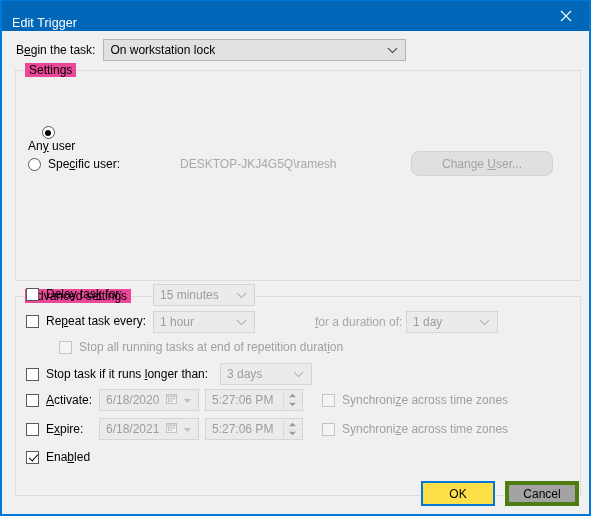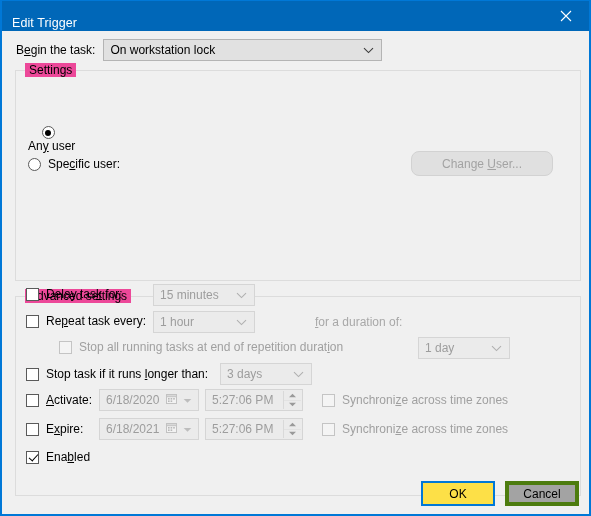--- a/index.html
+++ b/index.html
@@ -91,21 +91,21 @@
     background: #ebebeb;
     border: 1px solid #d5d5d5;
     color: #9d9d9d;
   }
   .combo .chev {
     position: absolute;
     right: 7px;
     top: 50%;
     transform: translateY(-50%);
   }
-  .combo-begin { width: 279px; }
+  .combo-begin { width: 303px; }
   
   .group {
     position: absolute;
     box-sizing: border-box;
     border: 1px solid #dcdcdc;
   }
   .group-title {
     position: absolute;
     top: -8px;
     left: 9px;
@@ -291,20 +291,21 @@
     <div class="radio-row" style="left:26px; top:95px;flex-direction:column;">
       <span class="radio checked"></span>
       <span class="radio-label"><span>An</span><span class="u">y</span><span> user</span></span>
     </div>
 
     <div class="radio-row" style="left:26px; top:126px;">
       <span class="radio"></span>
       <span class="radio-label"><span>Spe</span><span class="u">c</span><span>ific user:</span></span>
     </div>
 
+    <span class="dim-text" style="left:178px; top:126px;">DESKTOP-JKJ4G5Q\ramesh</span>
 
     <div class="pushbtn disabled" style="left:409px; top:120px; width:142px; height:25px;border-radius:8px;">
       <span><span>Change </span><span class="u">U</span><span>ser...</span></span>
     </div>
 
     <div class="group" id="advanced-group">
       <span class="group-title">Advanced settings</span>
     </div>
 
     <div class="cb-row" style="left:24px; top:256px;">
@@ -327,21 +328,21 @@
     <div class="combo disabled" style="position:absolute; left:151px; top:280px; width:102px;">
       <span>1 hour</span>
       <span class="chev">
         <svg width="11" height="7" viewBox="0 0 11 7">
             <path d="M1 1.2 L5.5 5.6 L10 1.2" stroke="#b0b0b0" stroke-width="1.1" fill="none"></path>
           </svg>
       </span>
     </div>
 
     <span class="dim-text" style="left:313px; top:284px;"><span></span><span class="u">f</span><span>or a duration of:</span></span>
-    <div class="combo disabled" style="position:absolute; left:416px; top:280px; width:92px;margin-top:26px;">
+    <div class="combo disabled" style="position:absolute; left:404px; top:280px; width:92px;">
       <span>1 day</span>
       <span class="chev">
         <svg width="11" height="7" viewBox="0 0 11 7">
             <path d="M1 1.2 L5.5 5.6 L10 1.2" stroke="#b0b0b0" stroke-width="1.1" fill="none"></path>
           </svg>
       </span>
     </div>
 
     <div class="cb-row" style="left:57px; top:309px;">
       <span class="cb disabled"></span>

